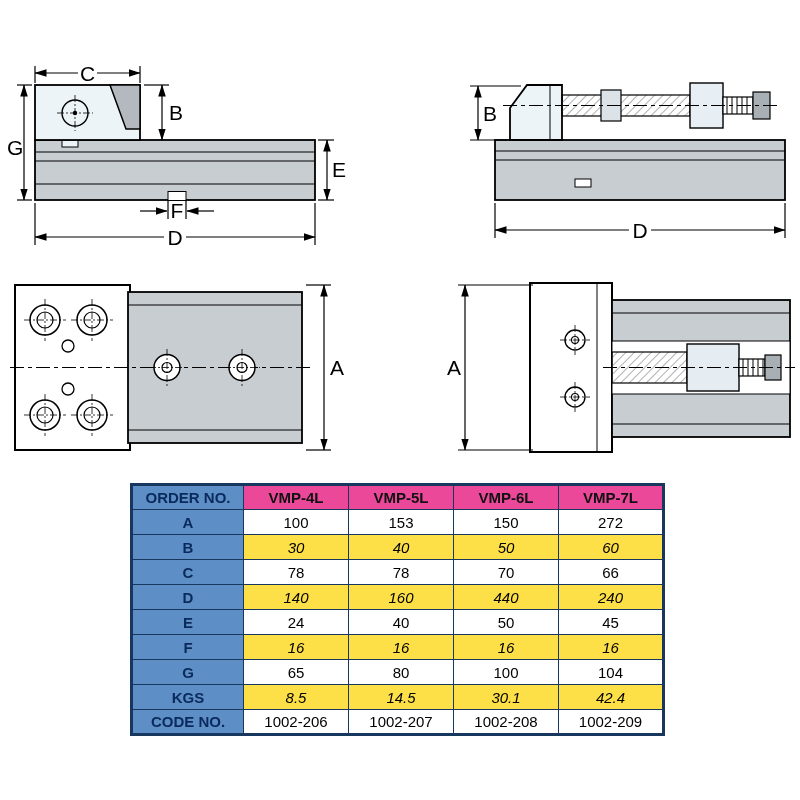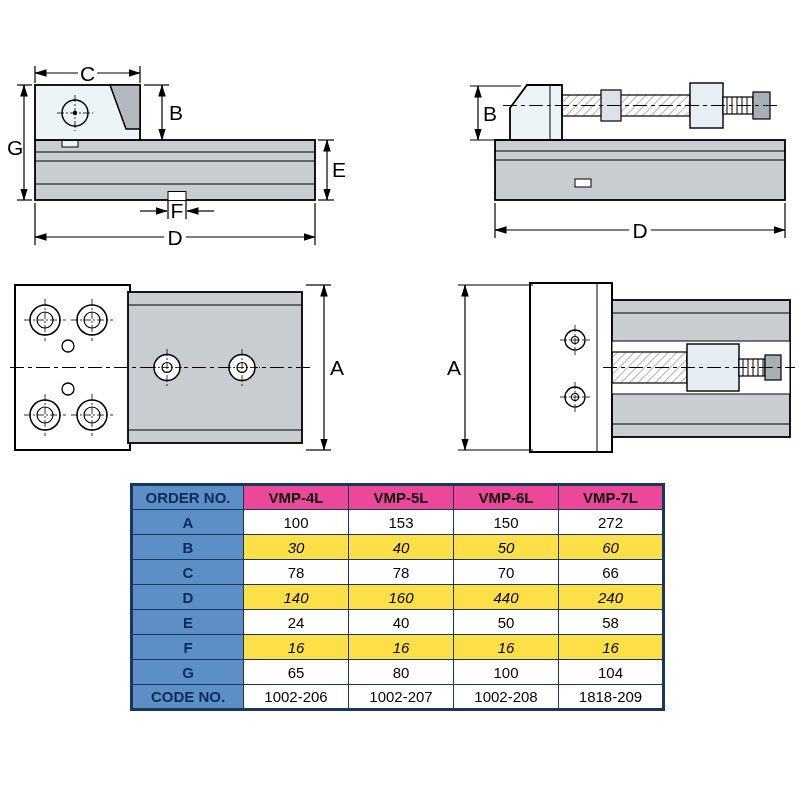--- a/index.html
+++ b/index.html
@@ -305,40 +305,47 @@
           <td>140</td>
           <td>160</td>
           <td>440</td>
           <td>240</td>
         </tr>
         <tr>
           <th class="lbl">E</th>
           <td>24</td>
           <td>40</td>
           <td>50</td>
-          <td>58</td>
+          <td>45</td>
         </tr>
         <tr class="alt">
           <th class="lbl">F</th>
           <td>16</td>
           <td>16</td>
           <td>16</td>
           <td>16</td>
         </tr>
         <tr>
           <th class="lbl">G</th>
           <td>65</td>
           <td>80</td>
           <td>100</td>
           <td>104</td>
         </tr>
+        <tr class="alt">
+          <th class="lbl">KGS</th>
+          <td>8.5</td>
+          <td>14.5</td>
+          <td>30.1</td>
+          <td>42.4</td>
+        </tr>
         <tr>
           <th class="lbl">CODE NO.</th>
           <td>1002-206</td>
           <td>1002-207</td>
           <td>1002-208</td>
-          <td>1818-209</td>
+          <td>1002-209</td>
         </tr>
       </tbody>
     </table>
   </div>
 
 </div>
 
 </body></html>

